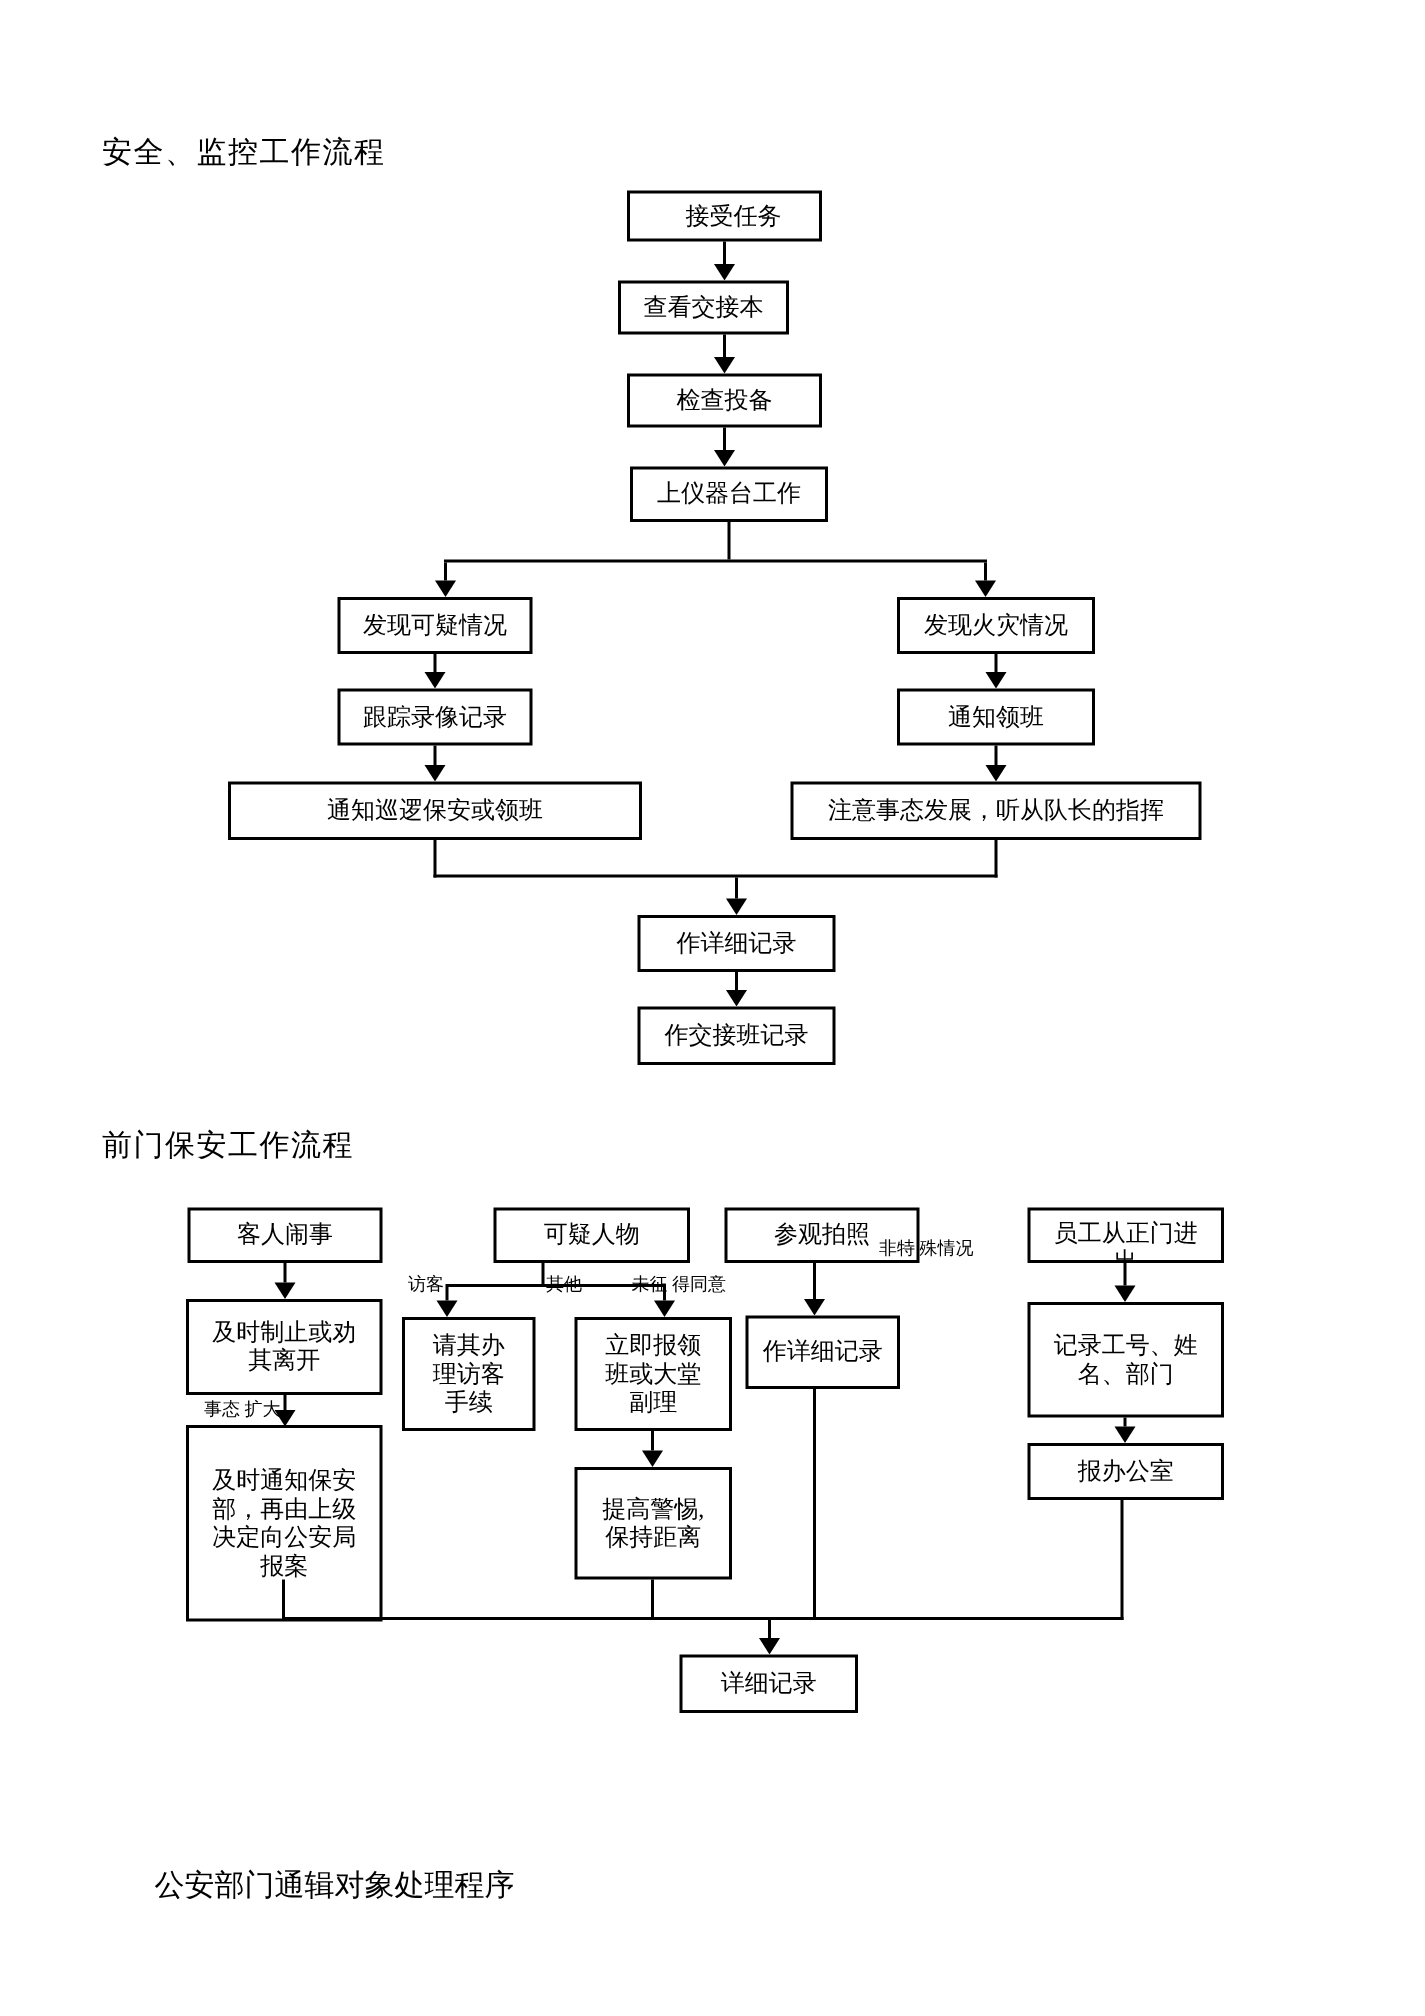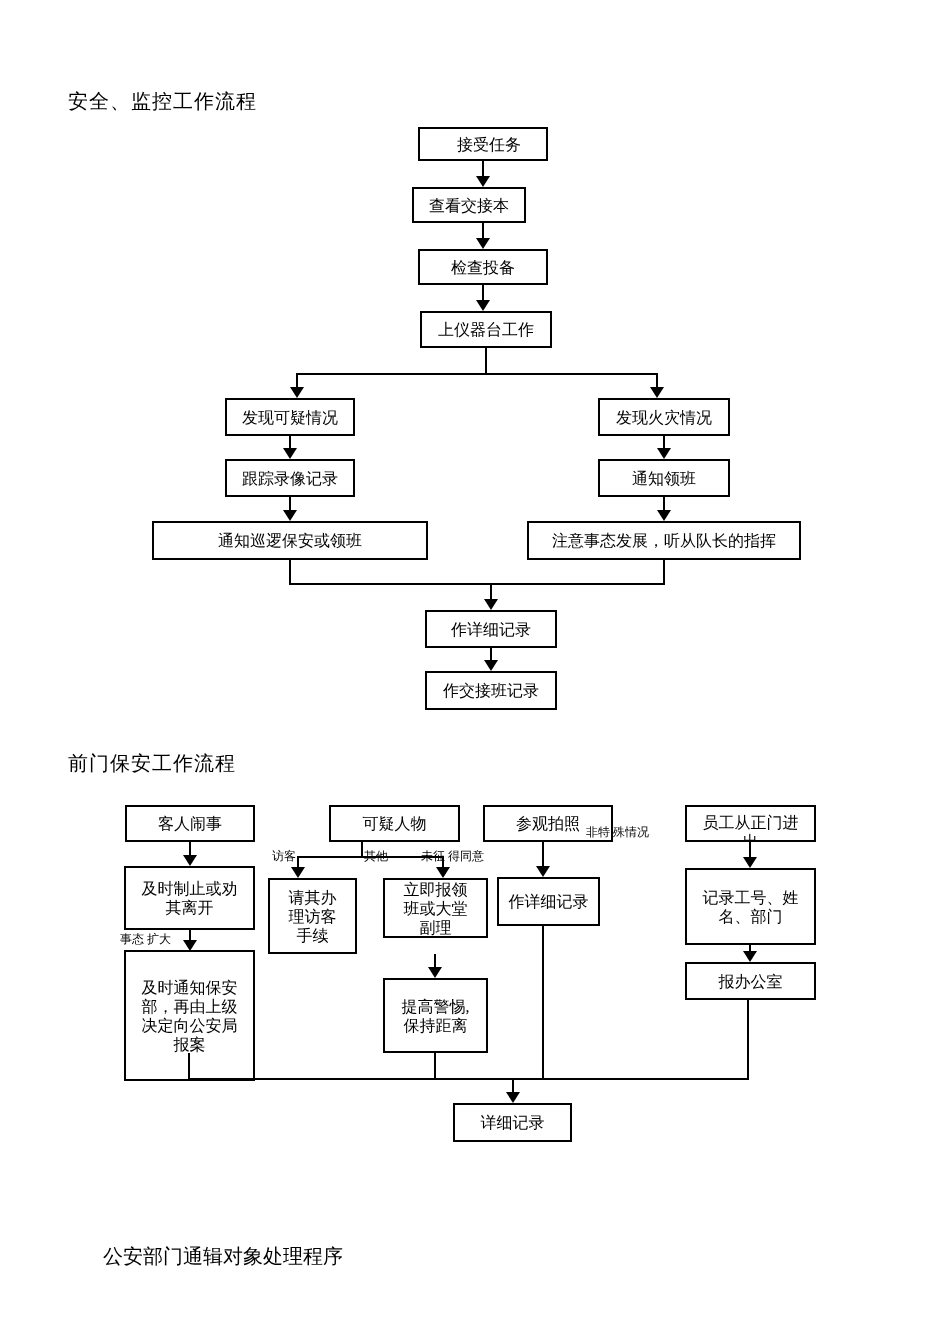--- a/index.html
+++ b/index.html
@@ -82,21 +82,21 @@
     <div class="box" style="left:125px;top:805px;width:130px;height:37px;">客人闹事</div>
     <div class="box" style="left:297px;top:805px;width:131px;height:37px;margin-left:32px;">可疑人物</div>
     <div class="box" style="left:483px;top:805px;width:130px;height:37px;">参观拍照</div>
     <div class="box clip" style="left:685px;top:805px;width:131px;height:37px;">员工从正门进
 出</div>
 
     <div class="vl" style="left:189px;top:842px;height:13px;"></div>
     <div class="ah" style="left:183px;top:855px;"></div>
     <div class="box" style="left:124px;top:866px;width:131px;height:64px;">及时制止或劝
 其离开</div>
-    <div class="lbl" style="left:120px;top:931px;">事态 扩大</div>
+    <div class="lbl" style="left:136px;top:931px;">事态 扩大</div>
     <div class="vl" style="left:189px;top:930px;height:10px;"></div>
     <div class="ah" style="left:183px;top:940px;"></div>
     <div class="box" style="left:124px;top:950px;width:131px;height:131px;">及时通知保安
 部，再由上级
 决定向公安局
 报案</div>
     <div class="vl" style="left:188px;top:1053px;height:27px;"></div>
 
     <div class="vl" style="left:361px;top:842px;height:14px;"></div>
     <div class="hl" style="left:297px;top:856px;width:147px;"></div>
@@ -104,21 +104,21 @@
     <div class="ah" style="left:291px;top:867px;"></div>
     <div class="vl" style="left:442px;top:858px;height:9px;"></div>
     <div class="ah" style="left:436px;top:867px;"></div>
     <div class="lbl" style="left:272px;top:848px;">访客</div>
     <div class="lbl" style="left:364px;top:848px;">其他</div>
     <div class="lbl" style="left:421px;top:848px;">未征 得同意</div>
     <div class="lbl" style="left:566px;top:824px;margin-left:20px;">非特 殊情况</div>
     <div class="box" style="left:268px;top:878px;width:89px;height:76px;">请其办
 理访客
 手续</div>
-    <div class="box" style="left:383px;top:878px;width:105px;height:60px;">立即报领
+    <div class="box" style="left:383px;top:878px;width:105px;height:76px;">立即报领
 班或大堂
 副理</div>
     <div class="vl" style="left:434px;top:954px;height:13px;"></div>
     <div class="ah" style="left:428px;top:967px;"></div>
     <div class="box" style="left:383px;top:978px;width:105px;height:75px;">提高警惕,
 保持距离</div>
     <div class="vl" style="left:434px;top:1053px;height:27px;"></div>
 
     <div class="vl" style="left:542px;top:842px;height:24px;"></div>
     <div class="ah" style="left:536px;top:866px;"></div>

